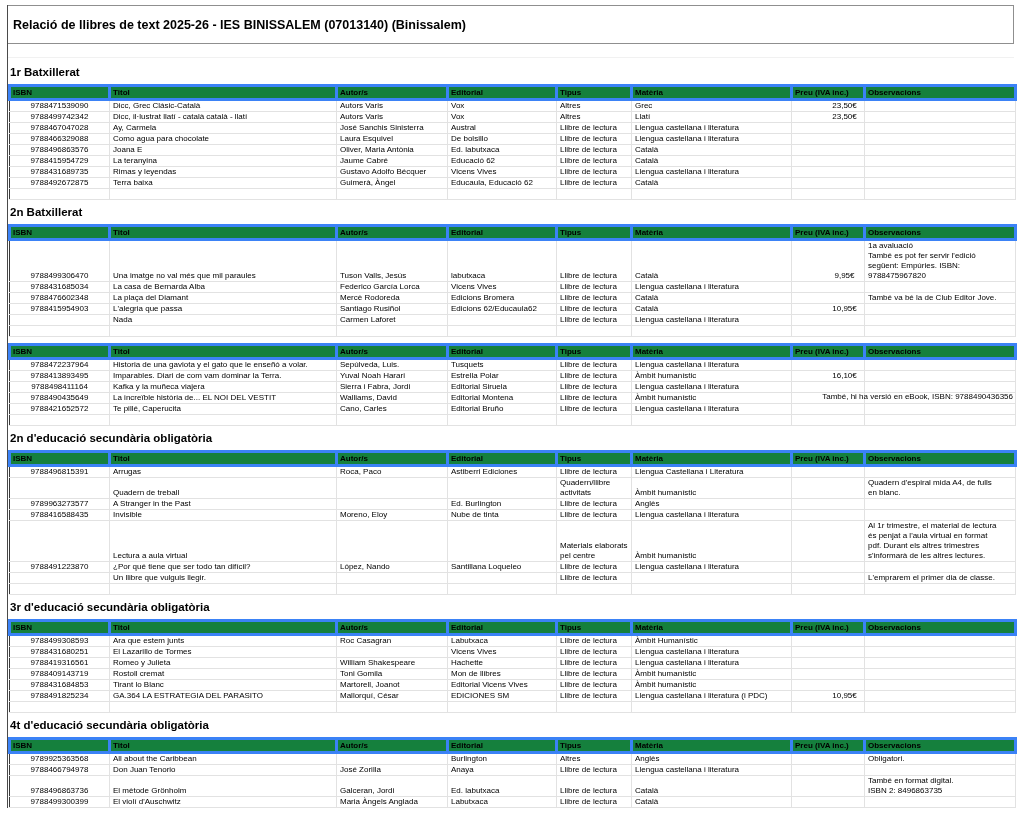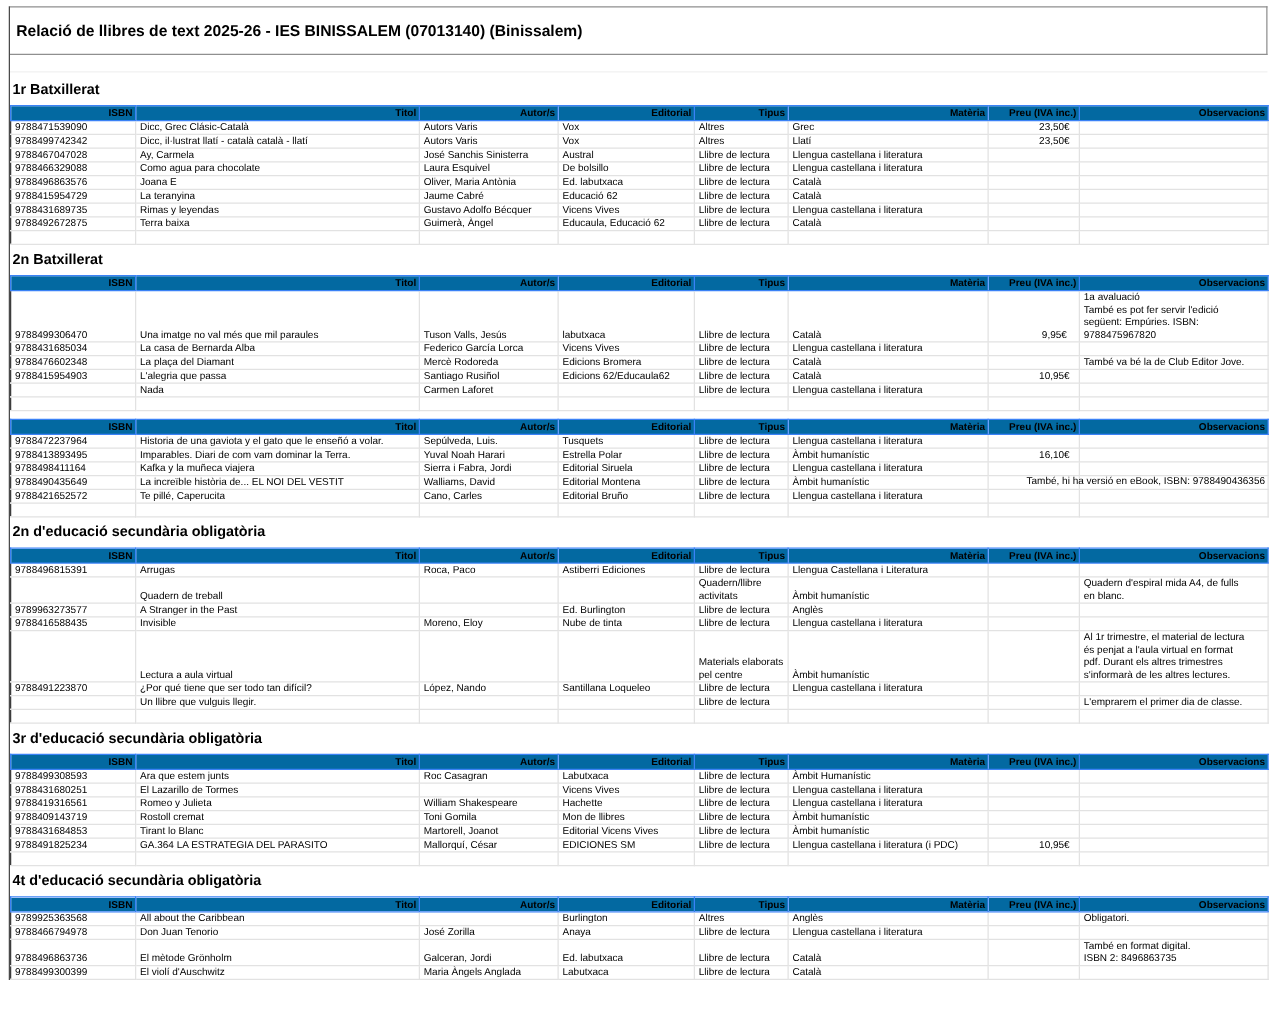--- a/index.html
+++ b/index.html
@@ -22,30 +22,30 @@
   .section-heading{
     margin:0 0 5px 2px;font-size:11.5px;font-weight:bold;line-height:13px;
   }
   table.books-table{
     border-collapse:collapse;table-layout:fixed;width:1006px;
     font-size:8px;border:1px solid #cfcfcf;border-left:1px solid #3c3c3c;
   }
   col.c1{width:100px}col.c2{width:227px}col.c3{width:111px}col.c4{width:109px}
   col.c5{width:75px}col.c6{width:160px}col.c7{width:73px}col.c8{width:151px}
   thead th{
-    background:#0369a1;border:1px solid #3b82f6;font-weight:bold;
-    font-size:8px;height:11px;line-height:11px;padding:0 2px;text-align:right;
+    background:#15803d;border:3px solid #3b82f6;font-weight:bold;
+    font-size:8px;height:11px;line-height:11px;padding:0 2px;text-align:left;
     overflow:hidden;white-space:nowrap;
   }
   tbody td{
     border-right:1px solid #e2e2e2;border-bottom:1px solid #e2e2e2;
     padding:0 3px;height:10px;line-height:10px;vertical-align:bottom;
     overflow:hidden;white-space:nowrap;
   }
-  td.col-isbn{text-align:left;}
+  td.col-isbn{text-align:center;}
   td.col-preu{text-align:center;padding-left:36px;}
   td.col-tipus{white-space:normal;}
   td.col-obs{white-space:pre-line;overflow:visible;}
   td.col-obs.spill{position:relative;}
   td.col-obs.spill .spill-text{
     position:absolute;right:2px;bottom:1px;white-space:nowrap;
   }
 </style>
 </head>
 <body>

